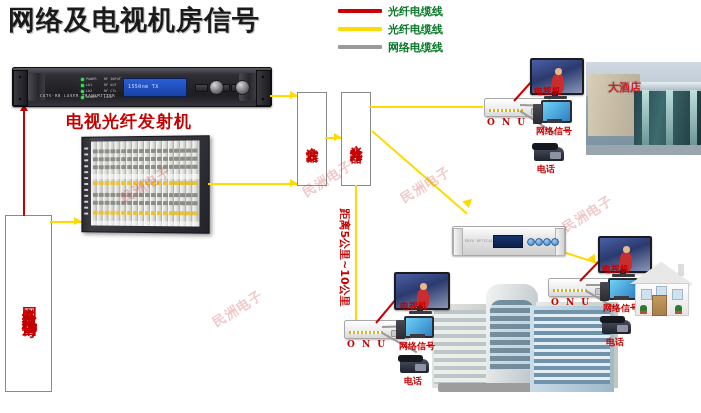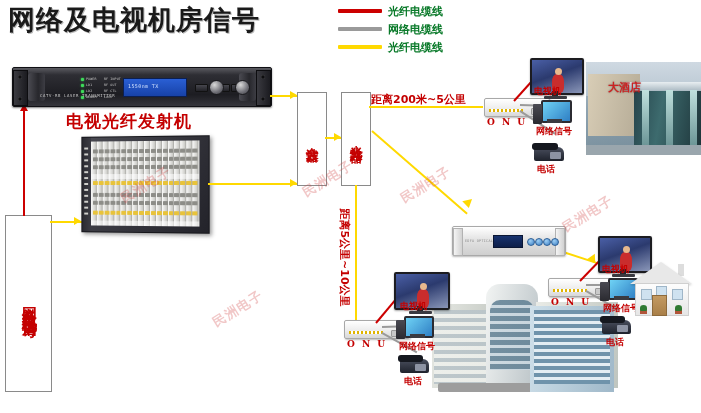--- a/index.html
+++ b/index.html
@@ -162,26 +162,26 @@
 <div id="stage">
 
   <div class="abs" id="title">网络及电视机房信号</div>
 
   <div class="abs" id="legend">
     <div class="leg-row">
       <span class="leg-line" style="background:#cc0000"></span>
       <span class="leg-label">光纤电缆线</span>
     </div>
     <div class="leg-row">
+      <span class="leg-line" style="background:#ffd900"></span>
+      <span class="leg-label">光纤电缆线</span>
+    </div>
+    <div class="leg-row">
       <span class="leg-line" style="background:#9a9a9a"></span>
       <span class="leg-label">网络电缆线</span>
-    </div>
-    <div class="leg-row">
-      <span class="leg-line" style="background:#ffd900"></span>
-      <span class="leg-label">光纤电缆线</span>
     </div>
   </div>
 
   <div class="bldg" id="hotel" style="left:586px;top:62px;width:135px;height:93px;background:linear-gradient(170deg,#b9c6cf,#8fa3b0 40%,#6f8795);">
     <div class="abs" style="left:0;top:0;width:135px;height:34px;background:linear-gradient(#cfd9e2,#b7c5d0);"></div>
     <div class="abs" style="left:2px;top:12px;width:52px;height:62px;background:linear-gradient(100deg,#d8cdb6,#b5ab96);"></div>
     <div class="abs" style="left:48px;top:22px;width:87px;height:106px;background:linear-gradient(100deg,#25424a,#3d6b6e 30%,#1d3338 75%,#44696d);"></div>
     <div class="abs" style="left:40px;top:20px;width:95px;height:9px;background:linear-gradient(#e8eef1,#aab9c2);"></div>
     <div class="abs" style="left:56px;top:28px;width:7px;height:96px;background:linear-gradient(#bfe0dd,#2f5f63);"></div>
     <div class="abs" style="left:80px;top:28px;width:7px;height:96px;background:linear-gradient(#bfe0dd,#2f5f63);"></div>
@@ -442,21 +442,20 @@
     <div class="vtext" style="font-size:13px;">合波器</div>
   </div>
 
   <div class="abs ln yellow" style="left:325px;top:137px;width:16px;"></div>
   <div class="abs arrow ar-yellow" style="left:334px;top:133px;"></div>
 
   <div class="abs vbox" id="splitter" style="left:341px;top:92px;width:28px;height:92px;">
     <div class="vtext" style="font-size:13px;">光分路器</div>
   </div>
 
-  <div class="abs redlab" style="left:371px;top:92px;font-size:11px;">距离200米~5公里</div>
   <div class="abs" style="left:332px;top:196px;width:22px;height:118px;">
     <div class="redlab" style="position:absolute;left:-48px;top:54px;width:120px;font-size:11px;
                 transform:rotate(90deg);text-align:center;">距离5公里~10公里</div>
   </div>
 
   <div class="abs ln yellow" style="left:369px;top:106px;width:114px;"></div>
 
   <div class="abs ln yellow" style="left:356px;top:184px;width:136px;transform:rotate(90deg);transform-origin:0 50%;"></div>
 
   <div class="abs ln yellow" style="left:356px;top:320px;width:18px;"></div>

